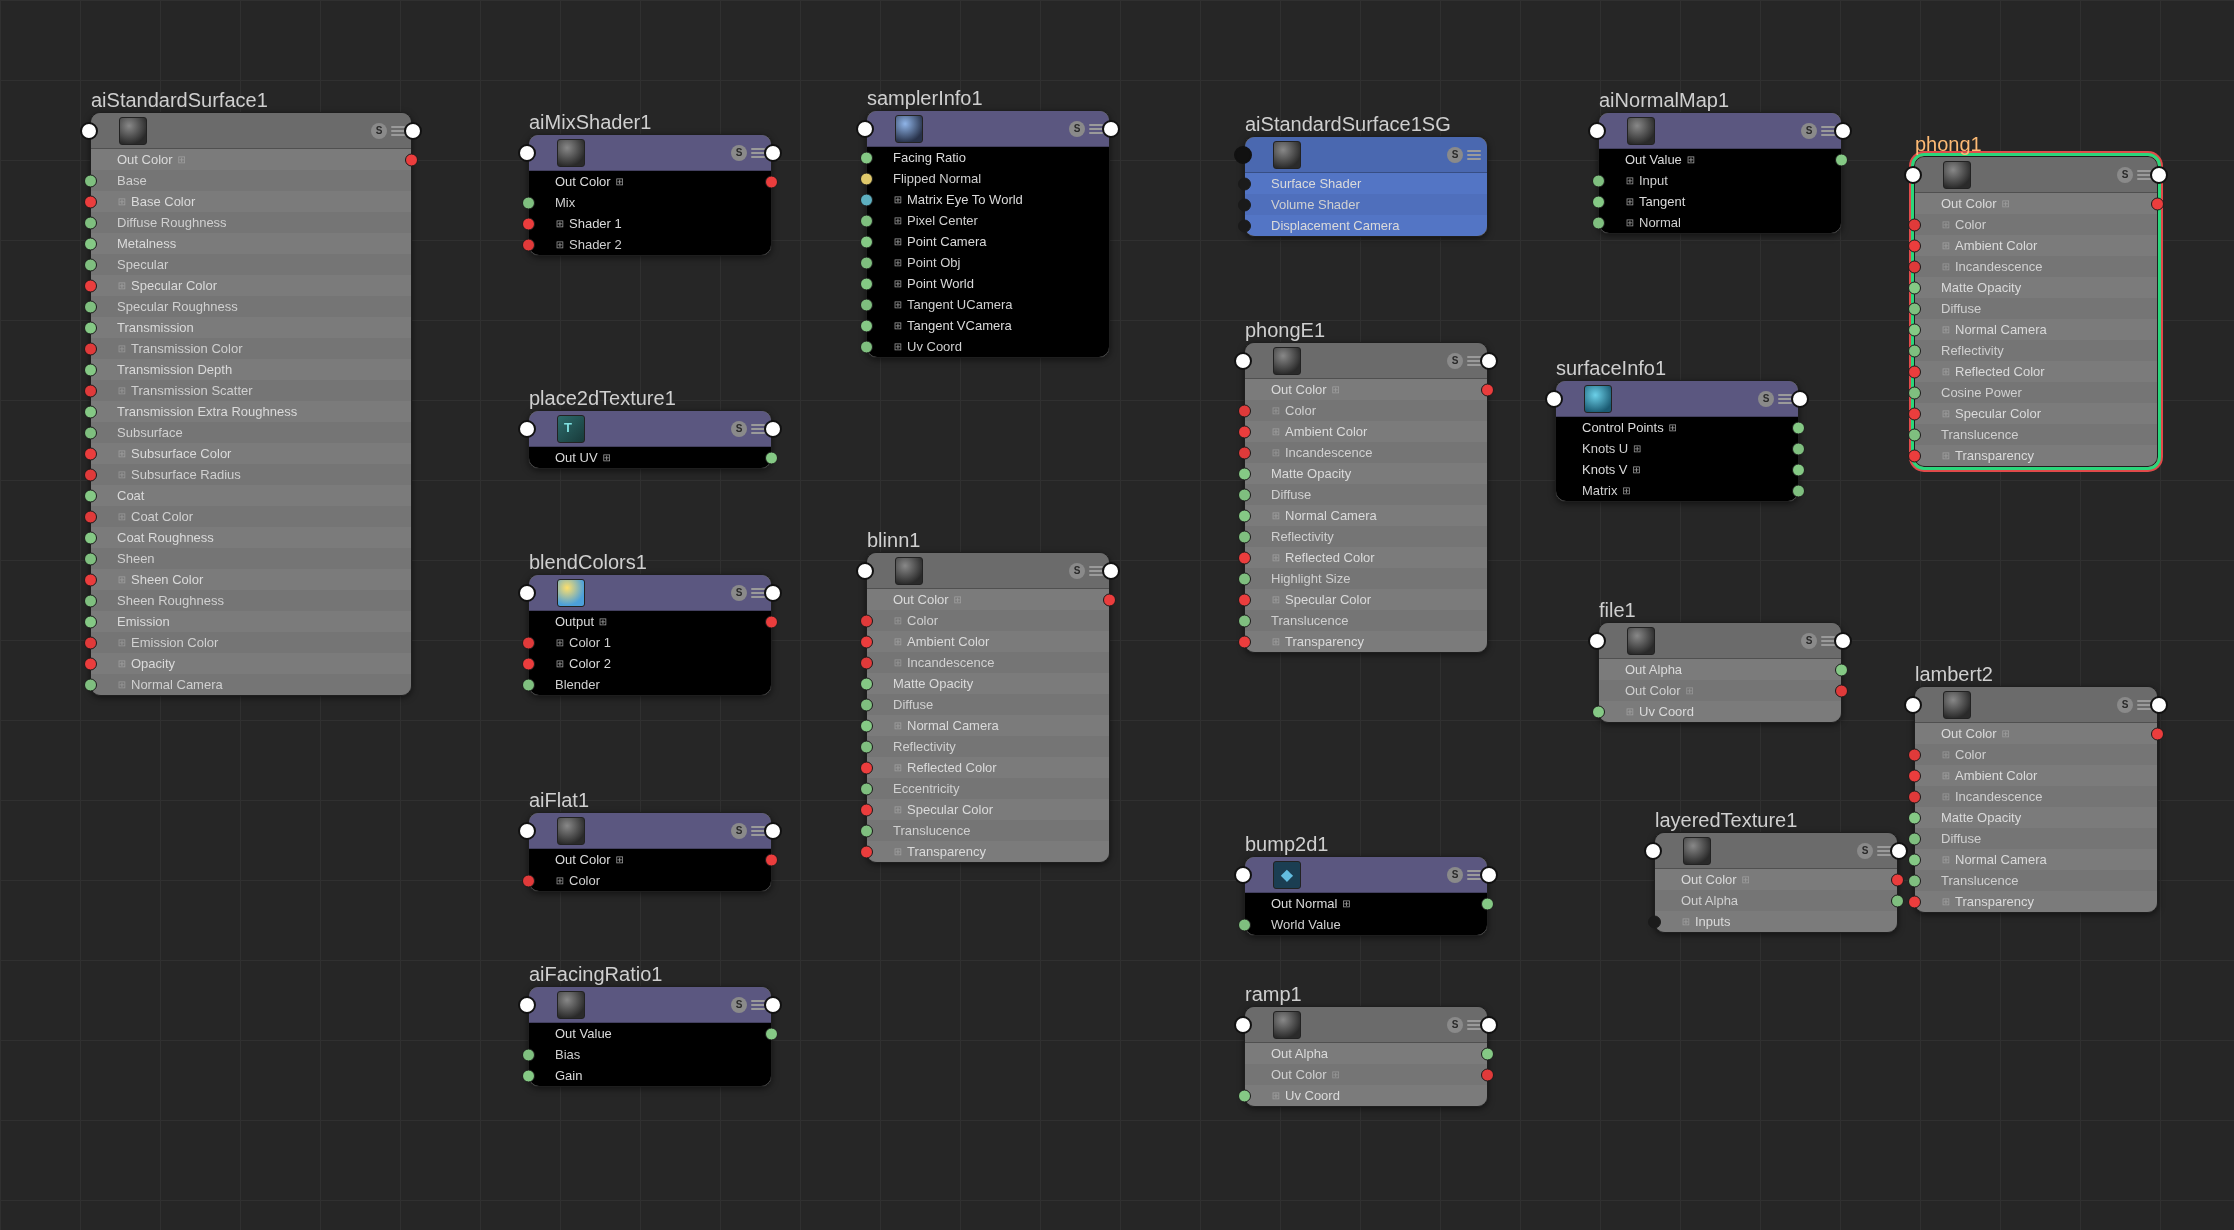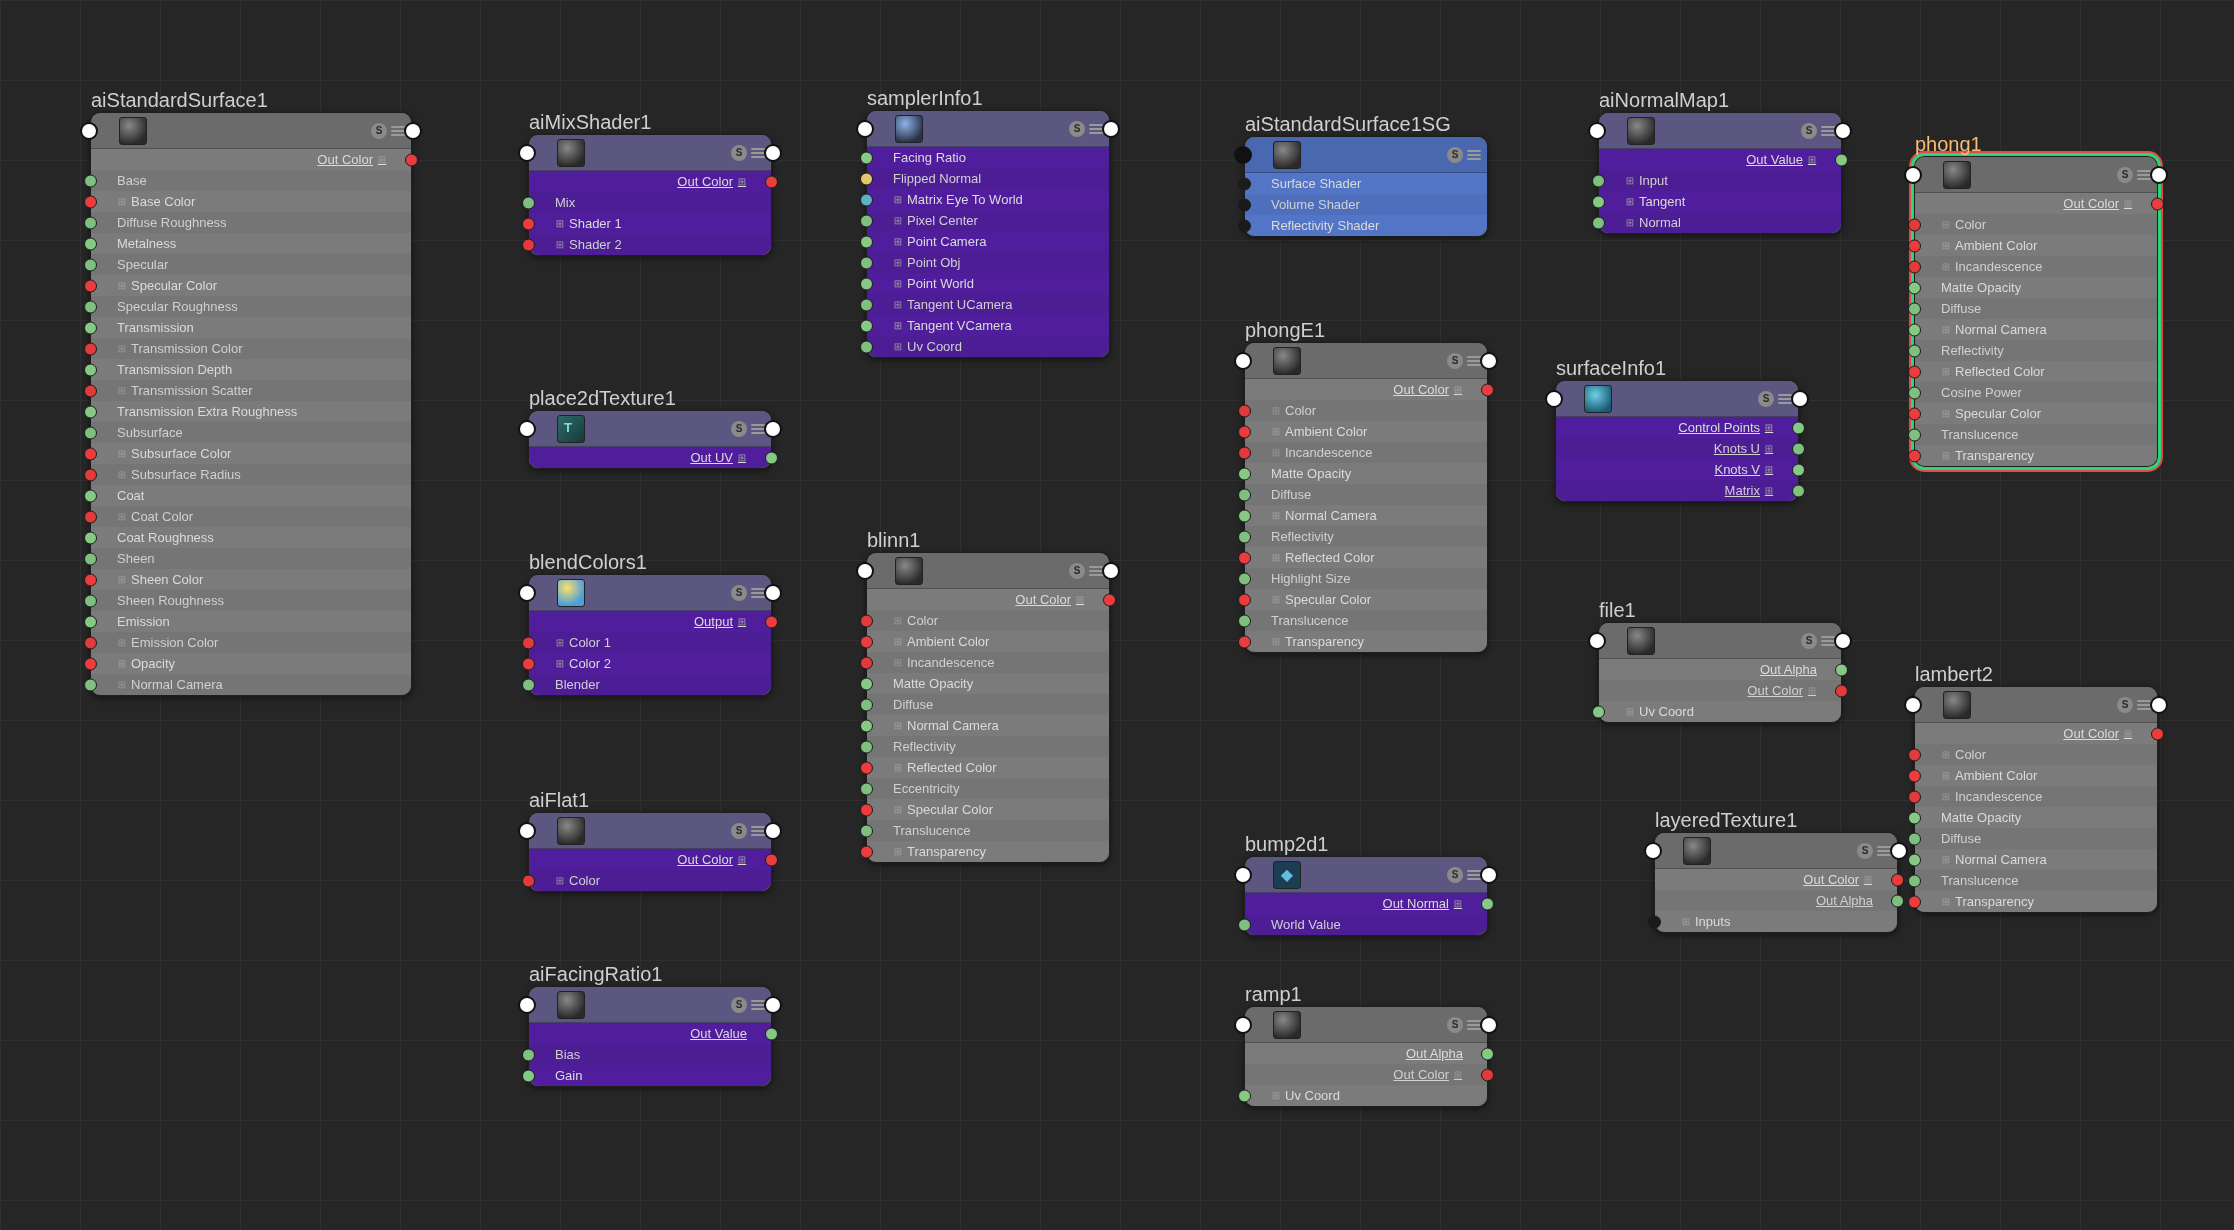--- a/index.html
+++ b/index.html
@@ -79,21 +79,21 @@
 .port-big.right { right: -11px; }
 .port-big.solo-black { background:#111; }
 .out-row, .attr-row {
   height: 21px;
   display: flex;
   align-items: center;
   position: relative;
   padding: 0 18px 0 26px;
   font-size: 13px;
 }
-.out-row { justify-content: flex-end; text-align: right; padding-right: 24px; text-decoration: underline; }
+.out-row { text-align: right; padding-right: 24px; }
 .out-row .expand, .attr-row .expand {
   width: 10px; height: 10px;
   display: inline-flex; align-items:center; justify-content:center;
   color: #999; font-size: 10px; margin-left: 4px;
 }
 .attr-row .expand { margin-left: 0; margin-right: 4px; }
 .stripes > .attr-row:nth-child(odd),
 .stripes > .out-row:nth-child(odd) { filter: brightness(1.05); }
 .port {
   position: absolute;
@@ -109,21 +109,21 @@
 .port.teal { background: #5aa8b8; }
 .port.black { background: #1a1a1a; }
 
 .c-gray .node-header,
 .c-gray .out-row,
 .c-gray .attr-row { background: #6b6b6b; }
 .c-gray .out-row, .c-gray .attr-row { background:#757575; }
 .c-purple .node-header,
 .c-purple .out-row,
 .c-purple .attr-row { background: #5b5780; }
-.c-purple .out-row, .c-purple .attr-row { background:#4c1d95; }
+.c-purple .out-row, .c-purple .attr-row { background:#000000; }
 .c-blue .node-header,
 .c-blue .out-row,
 .c-blue .attr-row { background: #4a68b0; }
 .c-blue .out-row, .c-blue .attr-row { background:#4f6fbc; }
 .node .body > :last-child { border-bottom-left-radius:10px; border-bottom-right-radius:10px; }
 .node .node-header { border-bottom:1px solid rgba(0,0,0,.25); }
 </style>
 </head>
 <body>
 <div class="grid-bg"></div>
@@ -588,21 +588,21 @@
         <div class="attr-row">
           <div class="port left black"></div>
           <span>Surface Shader</span>
         </div>
         <div class="attr-row">
           <div class="port left black"></div>
           <span>Volume Shader</span>
         </div>
         <div class="attr-row">
           <div class="port left black"></div>
-          <span>Reflectivity Shader</span>
+          <span>Displacement Camera</span>
         </div>
       </div>
     </div>
     <div class="node c-gray" style="left: 1244px; top: 342px; width: 244px;">
       <div class="node-title">phongE1</div>
       <div class="node-header">
         <div class="port-big left" style="top: 9px;"></div>
         <div class="port-big right" style="top: 9px;"></div>
         <div class="swatch "></div>
         <div class="header-spacer"></div>

